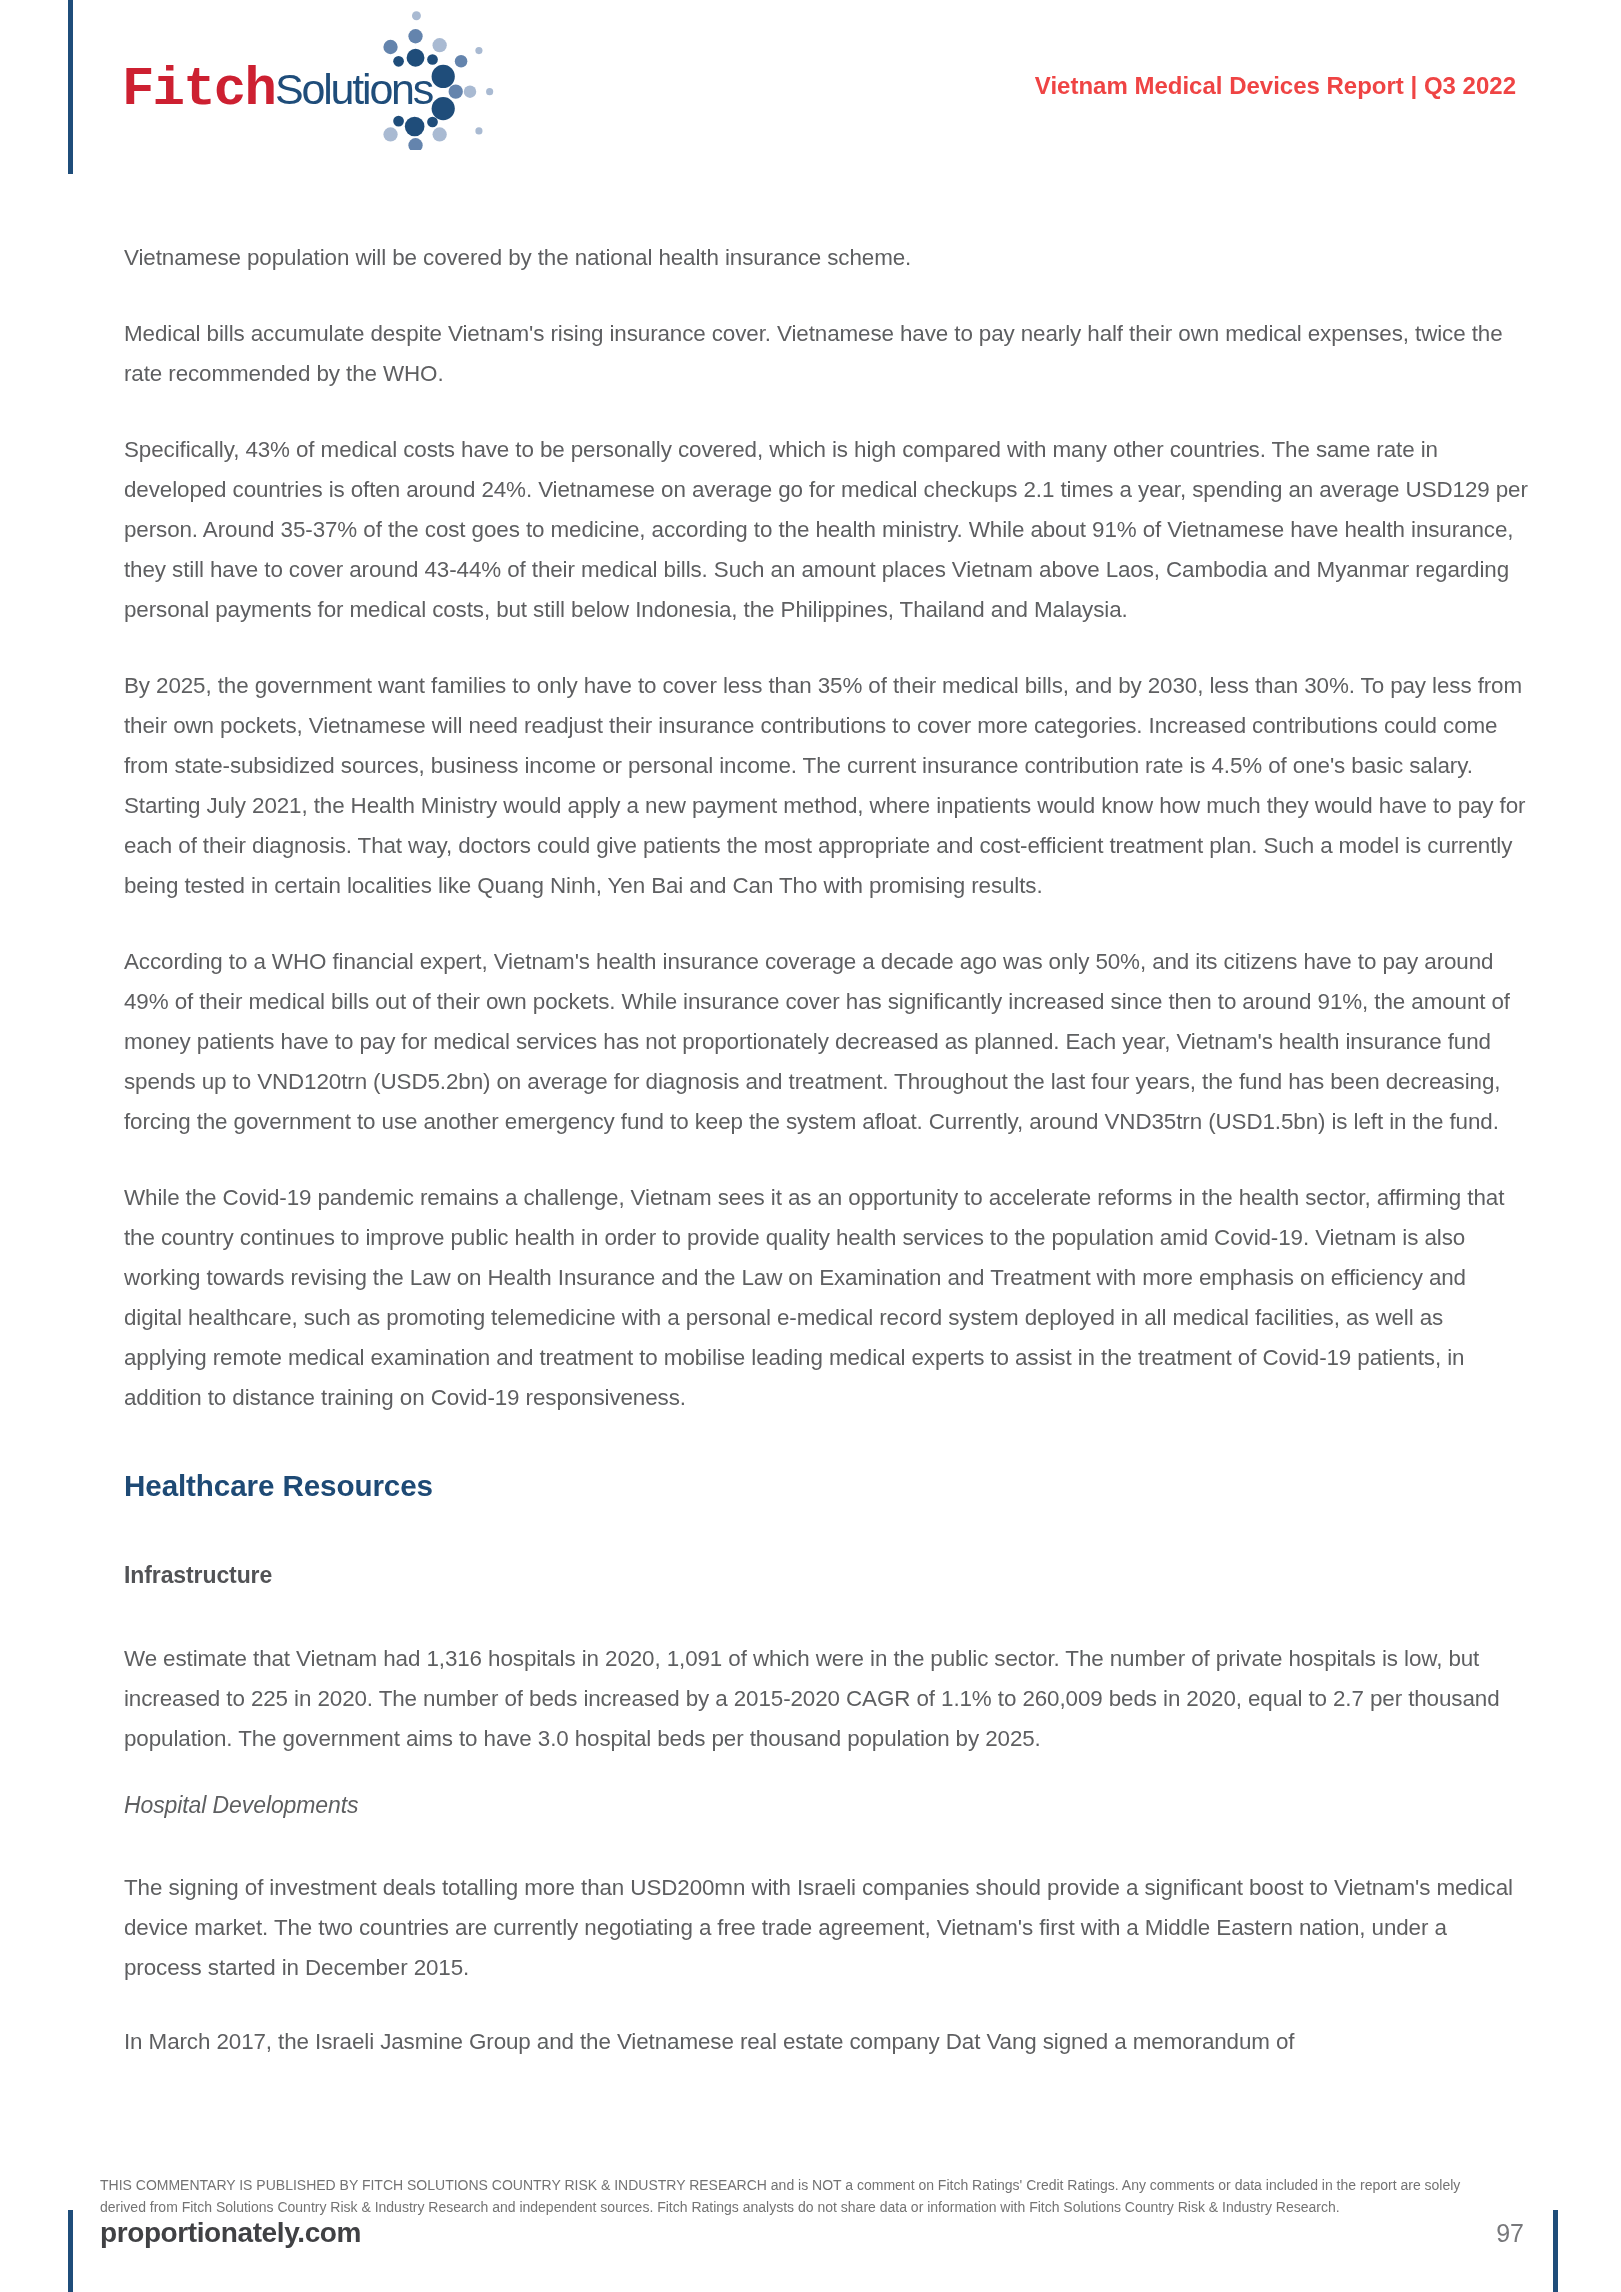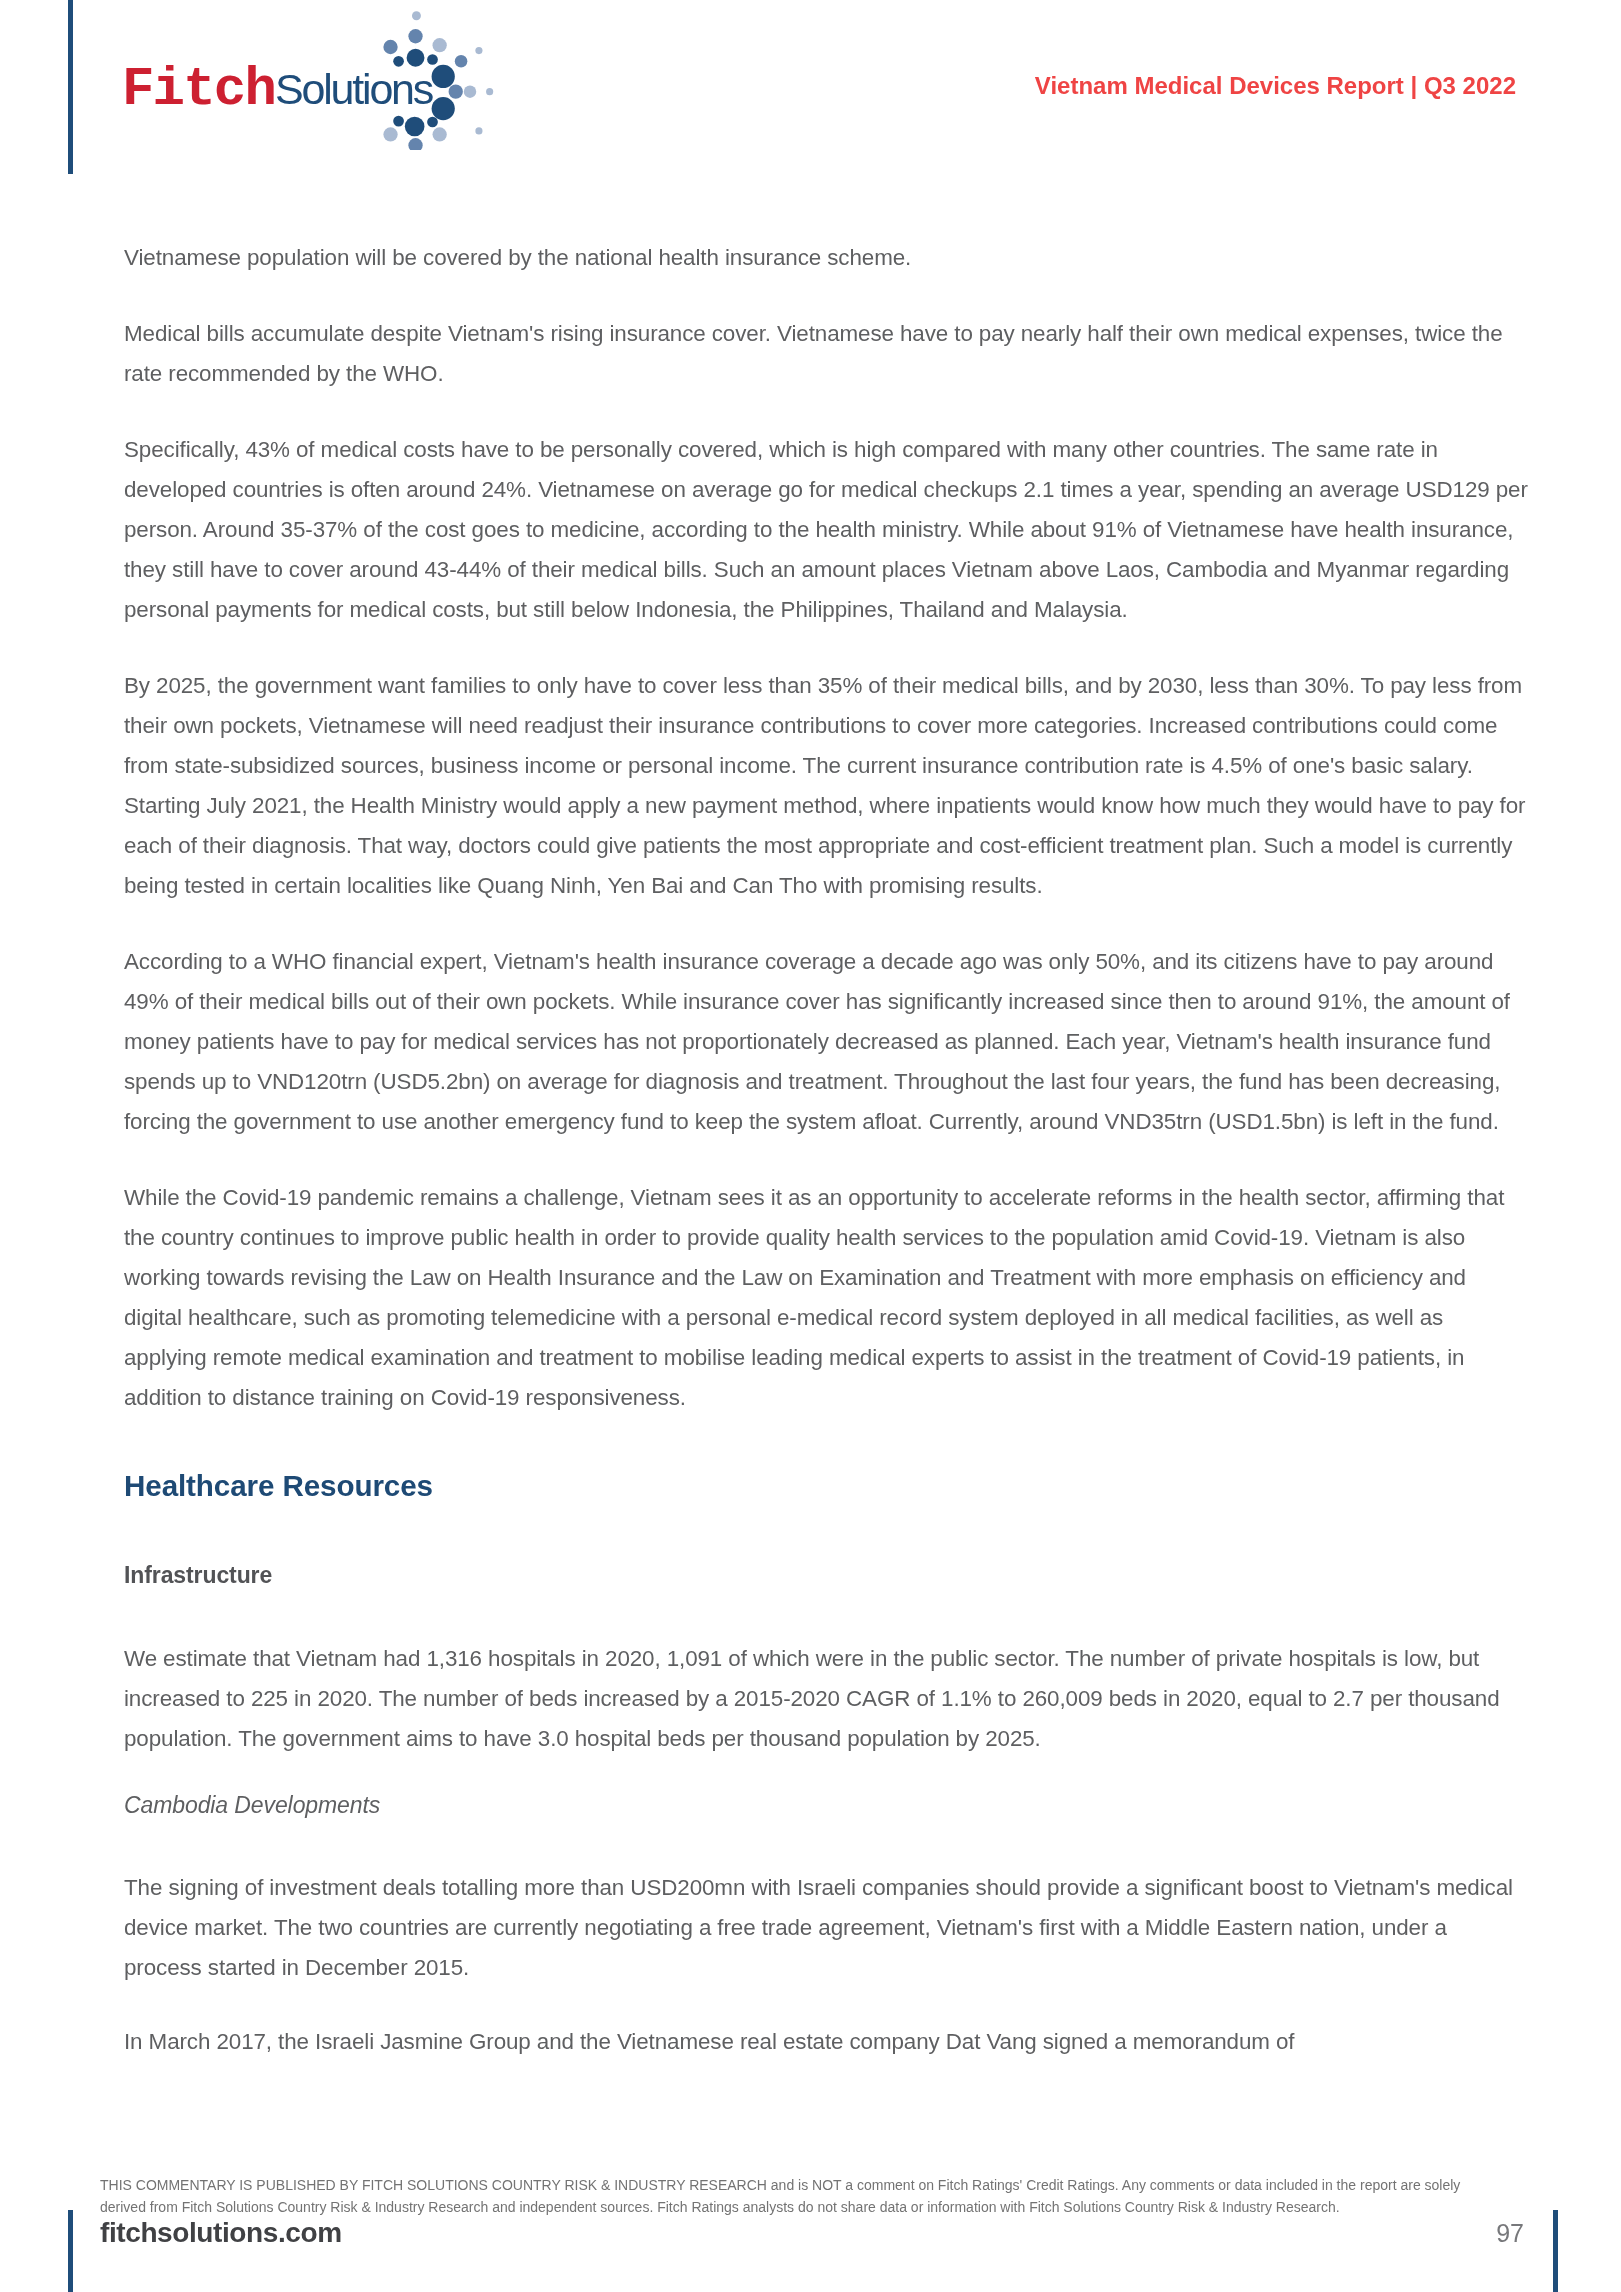--- a/index.html
+++ b/index.html
@@ -119,33 +119,33 @@
     <p>By 2025, the government want families to only have to cover less than 35% of their medical bills, and by 2030, less than 30%. To pay less from their own pockets, Vietnamese will need readjust their insurance contributions to cover more categories. Increased contributions could come from state-subsidized sources, business income or personal income. The current insurance contribution rate is 4.5% of one's basic salary. Starting July 2021, the Health Ministry would apply a new payment method, where inpatients would know how much they would have to pay for each of their diagnosis. That way, doctors could give patients the most appropriate and cost-efficient treatment plan. Such a model is currently being tested in certain localities like Quang Ninh, Yen Bai and Can Tho with promising results.</p>
     <p>According to a WHO financial expert, Vietnam's health insurance coverage a decade ago was only 50%, and its citizens have to pay around 49% of their medical bills out of their own pockets. While insurance cover has significantly increased since then to around 91%, the amount of money patients have to pay for medical services has not proportionately decreased as planned. Each year, Vietnam's health insurance fund spends up to VND120trn (USD5.2bn) on average for diagnosis and treatment. Throughout the last four years, the fund has been decreasing, forcing the government to use another emergency fund to keep the system afloat. Currently, around VND35trn (USD1.5bn) is left in the fund.</p>
     <p>While the Covid-19 pandemic remains a challenge, Vietnam sees it as an opportunity to accelerate reforms in the health sector, affirming that the country continues to improve public health in order to provide quality health services to the population amid Covid-19. Vietnam is also working towards revising the Law on Health Insurance and the Law on Examination and Treatment with more emphasis on efficiency and digital healthcare, such as promoting telemedicine with a personal e-medical record system deployed in all medical facilities, as well as applying remote medical examination and treatment to mobilise leading medical experts to assist in the treatment of Covid-19 patients, in addition to distance training on Covid-19 responsiveness.</p>
 
     <div class="section-heading">Healthcare Resources</div>
 
     <div class="sub-heading">Infrastructure</div>
 
     <p class="para-infra">We estimate that Vietnam had 1,316 hospitals in 2020, 1,091 of which were in the public sector. The number of private hospitals is low, but increased to 225 in 2020. The number of beds increased by a 2015-2020 CAGR of 1.1% to 260,009 beds in 2020, equal to 2.7 per thousand population. The government aims to have 3.0 hospital beds per thousand population by 2025.</p>
 
-    <div class="italic-heading">Cambodia Developments</div>
+    <div class="italic-heading">Hospital Developments</div>
 
     <p class="para-hosp">The signing of investment deals totalling more than USD200mn with Israeli companies should provide a significant boost to Vietnam's medical device market. The two countries are currently negotiating a free trade agreement, Vietnam's first with a Middle Eastern nation, under a process started in December 2015.</p>
 
     <p class="para-partial">In March 2017, the Israeli Jasmine Group and the Vietnamese real estate company Dat Vang signed a memorandum of</p>
   </div>
 
   <div class="disclaimer">
     <div>THIS COMMENTARY IS PUBLISHED BY FITCH SOLUTIONS COUNTRY RISK &amp; INDUSTRY RESEARCH and is NOT a comment on Fitch Ratings' Credit Ratings. Any comments or data included in the report are solely</div>
     <div>derived from Fitch Solutions Country Risk &amp; Industry Research and independent sources. Fitch Ratings analysts do not share data or information with Fitch Solutions Country Risk &amp; Industry Research.</div>
     <div class="l3" aria-hidden="true">THIS COMMENTARY IS PUBLISHED BY FITCH SOLUTIONS COUNTRY RISK &amp; INDUSTRY RESEARCH and is NOT a comment on Fitch Ratings' Credit Ratings. Any comments or data included in the report are solely</div>
   </div>
 
   <div class="footer-rule left"></div>
   <div class="footer-rule right"></div>
 
-  <a class="website" href="#">fitchsolutions.com</a>
+  <a class="website" href="#">proportionately.com</a>
   <div class="pagenum">97</div>
 
 </div>
 
 
 </body></html>

